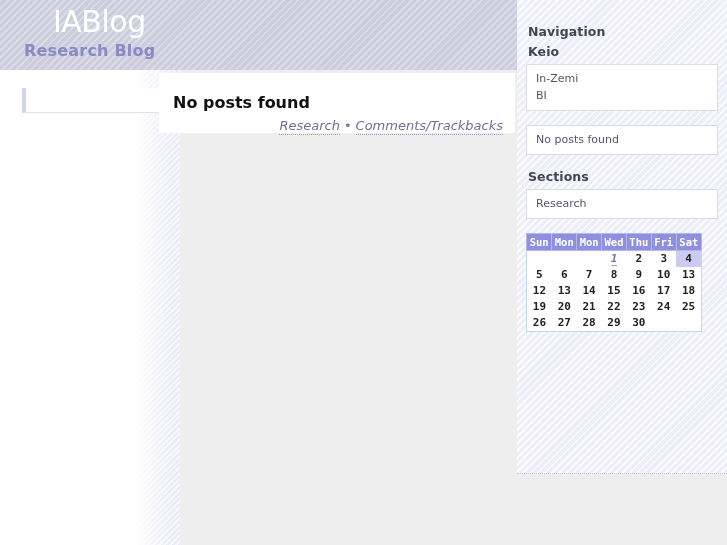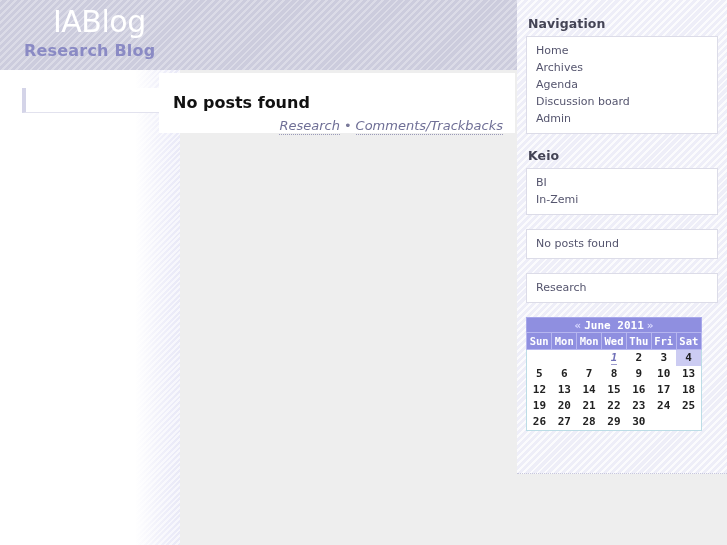--- a/index.html
+++ b/index.html
@@ -277,56 +277,47 @@
 
 <div id="post-panel">
   <div id="post-title">No posts found</div>
   <div id="post-meta">
     <a href="#">Research</a><span class="sep">•</span><a href="#">Comments/Trackbacks</a>
   </div>
 </div>
 
 <div id="sidebar" class="stripes">
 
-  <div class="sb-block" style="margin-top:16px;">
+  <div class="sb-block" style="margin-top:24px;">
     <div class="sb-heading">Navigation</div>
-    <div class="sb-box">
-      <a href="#" class="sb-item">Home</a>
-      <a href="#" class="sb-item">Archives</a>
-      <a href="#" class="sb-item">Agenda</a>
-      <a href="#" class="sb-item">Discussion board</a>
-      <a href="#" class="sb-item">Admin</a>
-    </div>
   </div>
 
   <div class="sb-block">
     <div class="sb-heading">Keio</div>
     <div class="sb-box">
+      <a href="#" class="sb-item">In-Zemi</a>
       <a href="#" class="sb-item">BI</a>
-      <a href="#" class="sb-item">In-Zemi</a>
     </div>
   </div>
 
   <div class="sb-block">
     <div class="sb-box">
       <span class="sb-item">No posts found</span>
     </div>
   </div>
 
   <div class="sb-block">
+    <div class="sb-heading">Sections</div>
     <div class="sb-box">
       <a href="#" class="sb-item">Research</a>
     </div>
   </div>
 
   <div id="calendar-wrap">
     <table class="calendar">
-      <caption>
-        <a href="#" class="navlink">«</a><span>June 2011</span><a href="#" class="navlink">»</a>
-      </caption>
       <thead>
         <tr>
           <th>Sun</th>
           <th>Mon</th>
           <th>Mon</th>
           <th>Wed</th>
           <th>Thu</th>
           <th>Fri</th>
           <th>Sat</th>
         </tr>

